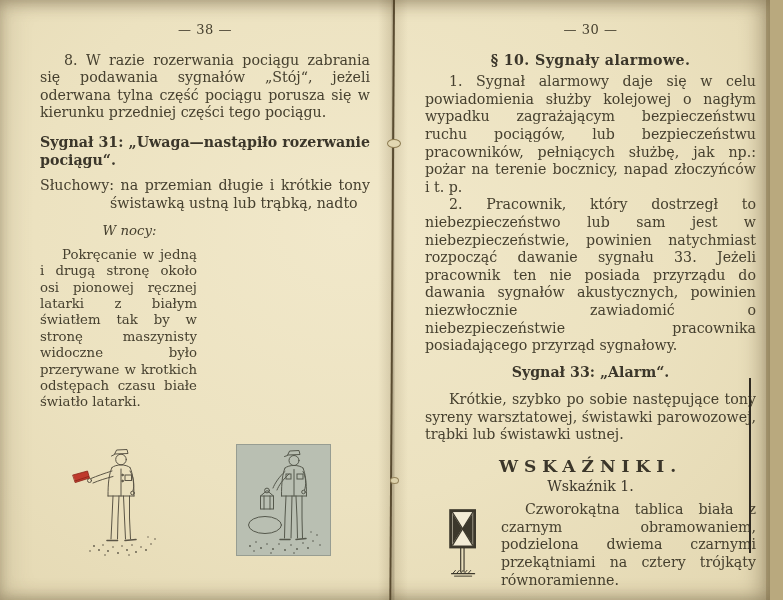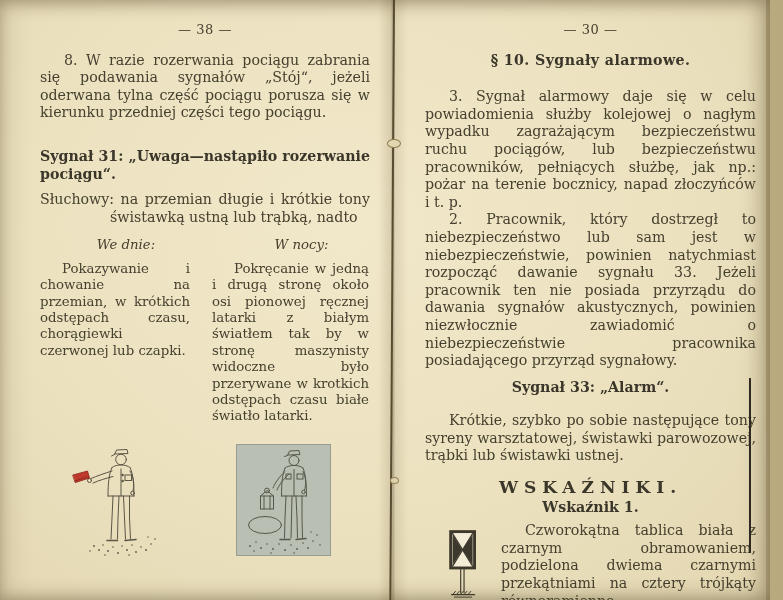--- a/index.html
+++ b/index.html
@@ -45,25 +45,25 @@
     background:#ddd2ab; border:1px solid #96855c; border-radius:50%;
   }
 
   .textcol { position:absolute; top:21px; font-size:14.2px; line-height:17.6px; text-align:justify; }
   .page-left  .textcol { left:40px; width:330px; }
   .page-right .textcol { left:33px; width:331px; }
 
   p { margin:0; text-indent:24px; }
   .pagenum { text-align:center; text-indent:0; font-size:13px; letter-spacing:.5px; margin:0 0 13px; }
 
-  .h-signal   { font-weight:bold; text-indent:0; margin:26px 0 4px; color:#3b362a; }
-  .h-signal33 { font-weight:bold; text-indent:0; text-align:center; margin:9px 0 16px; color:#3b362a; }
-  .h-section  { font-weight:bold; text-indent:0; text-align:center; margin:12px 0 19px; color:#3b362a; letter-spacing:.4px; }
+  .h-signal   { font-weight:bold; text-indent:0; margin:12px 0 4px; color:#3b362a; }
+  .h-signal33 { font-weight:bold; text-indent:0; text-align:center; margin:9px 0 10px; color:#3b362a; }
+  .h-section  { font-weight:bold; text-indent:0; text-align:center; margin:12px 0 4px; color:#3b362a; letter-spacing:.4px; }
   .h-wskazniki{ font-weight:bold; text-indent:0; text-align:center; letter-spacing:6px; margin:14px 0 2px; font-size:17px; color:#3b362a; }
-  .h-wskaznik1{ font-weight:bold; text-indent:0; text-align:center; margin:0 0 6px; color:#3b362a; }
+  .h-wskaznik1{ font-weight:normal; text-indent:0; text-align:center; margin:0 0 6px; color:#3b362a; }
 
   .hang { text-indent:-70px; padding-left:70px; margin-top:8px; }
   .wzrok { text-indent:0; }
 
   .cols { display:flex; gap:22px; margin-top:6px; }
   .col  { font-size:13.3px; line-height:16.4px; text-align:justify; }
   .col-day   { width:150px; }
   .col-night { width:157px; }
   .col-h { font-style:italic; text-align:center; text-indent:0; margin:5px 0 7px; }
   .col p { text-indent:22px; }
@@ -87,24 +87,20 @@
 <div class="spread">
 
   <div class="page page-left">
     <div class="textcol">
       <p class="pagenum">— 38 —</p>
       <p>8. W razie rozerwania pociągu zabrania się podawania sygnałów „Stój“, jeżeli oderwana tylna część pociągu porusza się w kierunku przedniej części tego pociągu.</p>
       <p class="h-signal">Sygnał 31: „Uwaga—nastąpiło rozerwanie pociągu“.</p>
       <p class="hang">Słuchowy: na przemian długie i krótkie tony świstawką ustną lub trąbką, nadto</p>
 
       <div class="cols">
-        <div class="col col-day">
-          <p class="col-h">We dnie:</p>
-          <p>Pokazywanie i chowanie na przemian, w krótkich odstępach czasu, chorągiewki czerwonej lub czapki.</p>
-        </div>
         <div class="col col-night">
           <p class="col-h">W nocy:</p>
           <p>Pokręcanie w jedną i drugą stronę około osi pionowej ręcznej latarki z białym światłem tak by w stronę maszynisty widoczne było przerywane w krotkich odstępach czasu białe światło latarki.</p>
         </div>
       </div>
     </div>
 
     <div class="fig fig-day">
       <svg viewBox="0 0 96 110" fill="none" stroke="#5b5546" stroke-width="1" stroke-linecap="round">
 
@@ -218,21 +214,21 @@
             <circle cx="35" cy="109" r="0.8"></circle>
         </g>
       </svg>
     </div>
   </div>
 
   <div class="page page-right">
     <div class="textcol">
       <p class="pagenum">— 30 —</p>
       <p class="h-section">§ 10. Sygnały alarmowe.</p>
-      <p>3. Sygnał alarmowy daje się w celu powiadomienia służby kolejowej o nagłym wypadku zagrażającym bezpieczeństwu ruchu pociągów, lub bezpieczeństwu pracowników, pełniących służbę, jak np.: pożar na terenie bocznicy, napad złoczyńców i t. p.</p>
+      <p>1. Sygnał alarmowy daje się w celu powiadomienia służby kolejowej o nagłym wypadku zagrażającym bezpieczeństwu ruchu pociągów, lub bezpieczeństwu pracowników, pełniących służbę, jak np.: pożar na terenie bocznicy, napad złoczyńców i t. p.</p>
       <p>2. Pracownik, który dostrzegł to niebezpieczeństwo lub sam jest w niebezpieczeństwie, powinien natychmiast rozpocząć dawanie sygnału 33. Jeżeli pracownik ten nie posiada przyrządu do dawania sygnałów akustycznych, powinien niezwłocznie zawiadomić o niebezpieczeństwie pracownika posiadającego przyrząd sygnałowy.</p>
       <p class="h-signal33">Sygnał 33: „Alarm“.</p>
       <p>Krótkie, szybko po sobie następujące tony syreny warsztatowej, świstawki parowozowej, trąbki lub świstawki ustnej.</p>
       <p class="h-wskazniki">WSKAŹNIKI.</p>
       <p class="h-wskaznik1">Wskaźnik 1.</p>
 
       <div class="wskaznik-wrap">
 
         <span class="sign-fig">
           <svg viewBox="0 0 46 80" fill="none" stroke="#3c382c" stroke-linecap="round">

